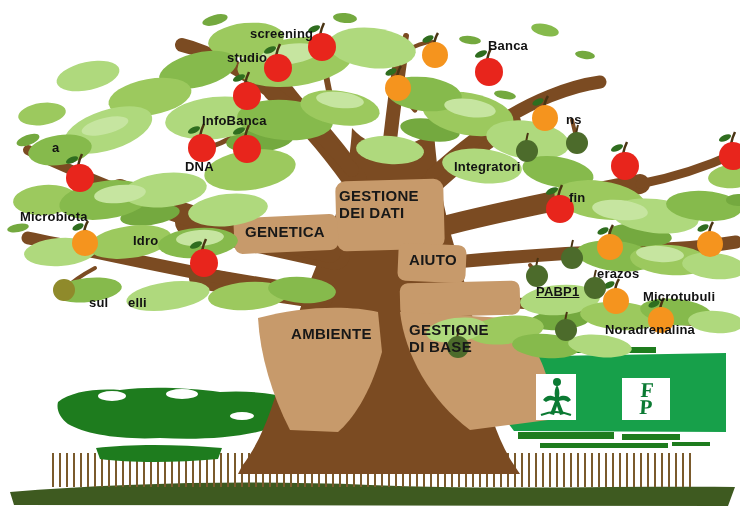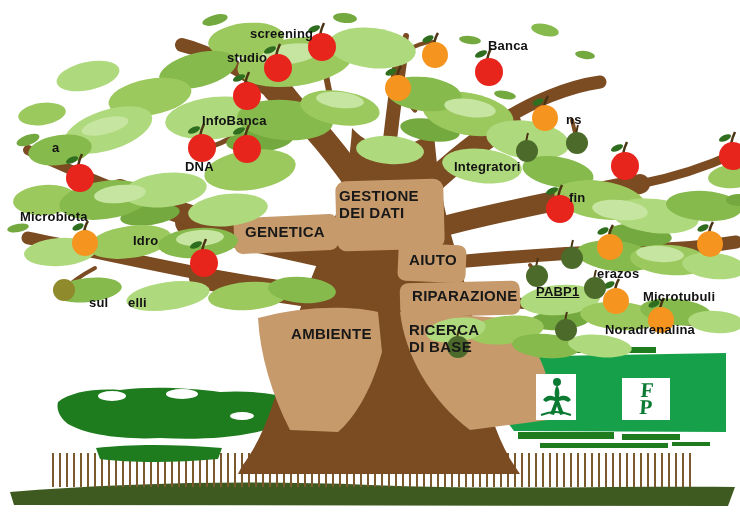--- a/index.html
+++ b/index.html
@@ -213,23 +213,22 @@
     <use href="#fr-green" transform="translate(595,288)"></use>
     <use href="#fr-green" transform="translate(566,330)"></use>
     <use href="#fr-green" transform="translate(458,347)"></use>
     <circle cx="64" cy="290" r="11" fill="#8F8A2B"></circle>
   </g>
 </svg>
 
 <div class="branch-label wrap" style="left:339px;top:188px;width:106px;">GESTIONE DEI DATI</div>
 <div class="branch-label" style="left:245px;top:224px;">GENETICA</div>
 <div class="branch-label" style="left:409px;top:252px;">AIUTO</div>
-<div class="branch-label" style="left:412px;top:288px;">RIPARAZIONE</div>
 <div class="branch-label" style="left:285px;top:326px;margin-left:6px;">AMBIENTE</div>
-<div class="branch-label wrap" style="left:409px;top:322px;width:84px;">RICERCA DI BASE</div>
+<div class="branch-label wrap" style="left:409px;top:322px;width:84px;">GESTIONE DI BASE</div>
 
 <span class="fruit-label" style="left:250px;top:26px;">screening</span>
 <span class="fruit-label" style="left:227px;top:50px;">studio</span>
 <span class="fruit-label" style="left:185px;top:115px;margin-top:44px;">DNA</span>
 <span class="fruit-label" style="left:202px;top:113px;">InfoBanca</span>
 <span class="fruit-label" style="left:472px;top:38px;margin-left:16px;">Banca</span>
 <span class="fruit-label" style="left:52px;top:140px;">a</span>
 <span class="fruit-label" style="left:20px;top:209px;">Microbiota</span>
 <span class="fruit-label" style="left:133px;top:233px;">Idro</span>
 <span class="fruit-label" style="left:566px;top:112px;">ns</span>

